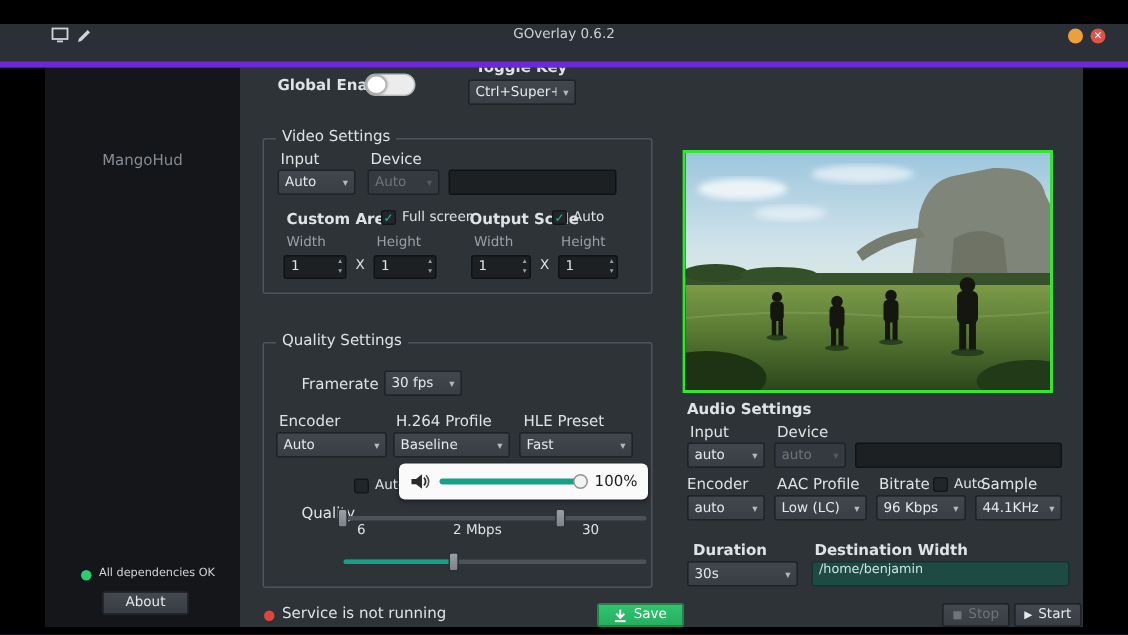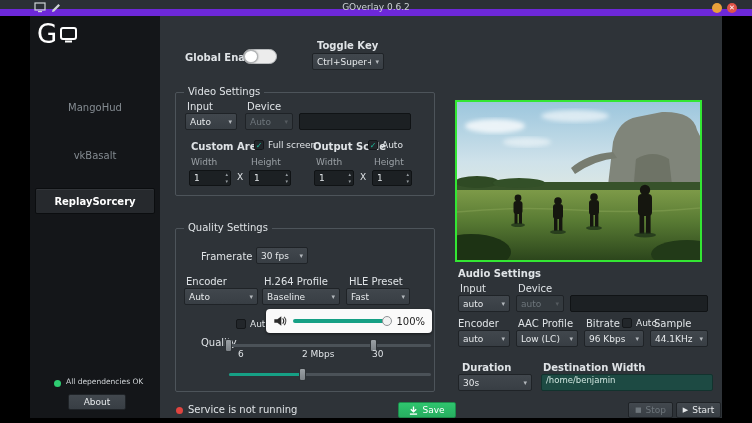--- a/index.html
+++ b/index.html
@@ -1,18 +1,18 @@
 <!DOCTYPE html>
 <html><head>
 <meta charset="utf-8">
 <style>
   *{margin:0;padding:0;box-sizing:border-box}
   html,body{width:752px;height:423px;overflow:hidden}
   body{background:#000;font-family:"DejaVu Sans","Liberation Sans",sans-serif;color:#dfe3e6;position:relative}
-  .titlebar{position:absolute;left:0;top:0;width:752px;height:16px;background:#2b3036;border-bottom:7px solid #6d28d9;z-index:5}
+  .titlebar{position:absolute;left:0;top:16px;width:752px;height:29px;background:#2b3036;border-bottom:4px solid #6d28d9;z-index:5}
   .tb-title{position:absolute;left:0;right:0;top:2px;text-align:center;font-size:9px;color:#cdd2d6}
   .tb-icons{position:absolute;left:34px;top:2px;display:flex;gap:5px;align-items:center}
   .tb-circle{position:absolute;top:3px;width:10px;height:10px;border-radius:50%;font-size:7px;line-height:10px;text-align:center;color:#fff}
   .window{position:absolute;left:30px;top:16px;width:692px;height:402px;background:#2e3338}
   .sidebar{position:absolute;left:0;top:0;width:130px;height:402px;background:#141619}
   .logo{position:absolute;left:7px;top:3px;display:flex;align-items:center;color:#fff;font-size:26px;font-weight:400;letter-spacing:.5px}
   .nav-item{position:absolute;left:0;width:130px;text-align:center;font-size:10px;color:#848b91;cursor:pointer}
   .nav-active{position:absolute;left:5px;width:120px;height:26px;background:#26292d;border:1px solid #0b0d0f;border-radius:2px;color:#fff;font-weight:bold;font-size:10px;display:flex;align-items:center;justify-content:center;box-shadow:inset 0 1px 0 rgba(255,255,255,.06)}
   .label{position:absolute;font-size:10px;color:#dfe3e6;white-space:nowrap}
   .label.b{font-weight:bold}
@@ -65,22 +65,20 @@
 
   <div class="sidebar">
     <div class="logo">
       <span>G</span>
       <svg width="19" height="20" viewBox="0 0 19 20" style="margin:2px 1px 0 1px">
           <rect x="2" y="3" width="15" height="11" rx="2" fill="none" stroke="#fff" stroke-width="2"></rect>
           <rect x="6" y="15.5" width="7" height="2" fill="#fff"></rect>
         </svg>
     </div>
     <div class="nav-item" style="top:86px">MangoHud</div>
-    <div class="nav-item" style="top:134px">vkBasalt</div>
-    <div class="nav-active" style="top:172px">ReplaySorcery</div>
     <div class="statusdot" style="left:24px;top:364px;background:#2ecc71"></div>
     <div class="label" style="left:36px;top:361px;font-size:7.5px;color:#d2d6d9">All dependencies OK</div>
     <div class="btn" style="left:38px;top:378px;width:58px">
       <span>About</span>
     </div>
   </div>
 
   <div class="label b" style="left:155px;top:36px">Global Enable</div>
   <div class="toggle" style="left:213px;top:33px">
     <div class="knob"></div>
@@ -167,21 +165,21 @@
     <div class="label" style="left:88px;top:47px">H.264 Profile</div>
     <div class="label" style="left:173px;top:47px">HLE Preset</div>
     <div class="dropdown" style="left:8px;top:59px;width:74px">
       <span class="ddt">Auto</span>
       <span class="dda">▾</span>
     </div>
     <div class="dropdown" style="left:86px;top:59px;width:78px">
       <span class="ddt">Baseline</span>
       <span class="dda">▾</span>
     </div>
-    <div class="dropdown" style="left:170px;top:59px;width:64px">
+    <div class="dropdown" style="left:170px;top:59px;width:76px">
       <span class="ddt">Fast</span>
       <span class="dda">▾</span>
     </div>
 
     <div class="label" style="left:25px;top:108px">Quality</div>
     <div class="check" style="left:60px;top:90px">
       <span class="cbox"></span>
       <span>Auto</span>
     </div>
 
@@ -195,21 +193,21 @@
         <div class="volknob"></div>
       </div>
       <span class="volpct">100%</span>
     </div>
 
     <div class="strack" style="left:53px;top:115px;width:202px"></div>
     <div class="shandle" style="left:49px;top:110px"></div>
     <div class="shandle" style="left:194px;top:110px"></div>
     <div class="label" style="left:62px;top:120px;font-size:9px">6</div>
     <div class="label" style="left:126px;top:120px;font-size:9px">2 Mbps</div>
-    <div class="label" style="left:196px;top:120px;font-size:9px">30</div>
+    <div class="label" style="left:212px;top:120px;font-size:9px">30</div>
     <div class="strack" style="left:53px;top:144px;width:202px">
       <div class="sfill" style="width:76px"></div>
     </div>
     <div class="shandle" style="left:123px;top:139px"></div>
   </div>
 
   <div class="preview" style="left:425px;top:84px;width:247px;height:162px">
     <svg width="243" height="158" viewBox="0 0 243 158">
       <defs>
         <linearGradient id="sky" x1="0" y1="0" x2="0" y2="1">

